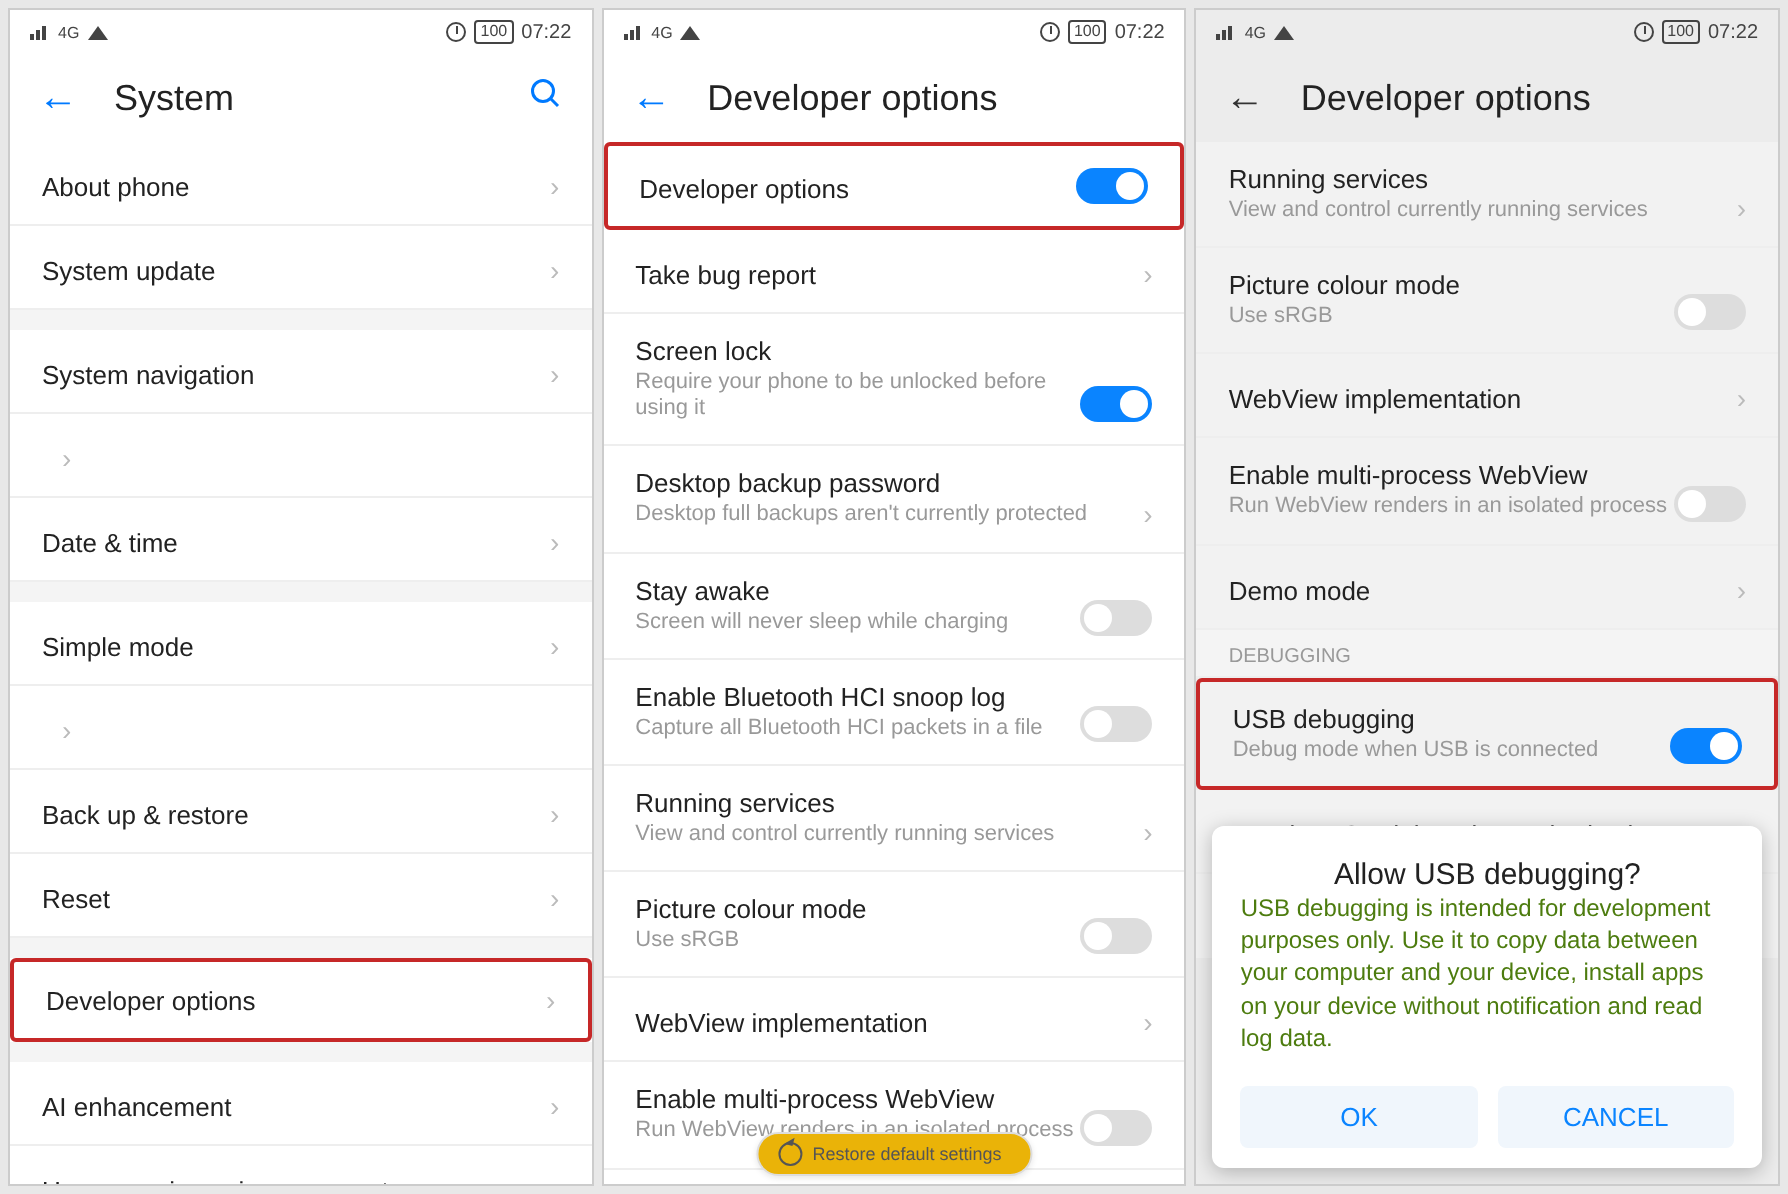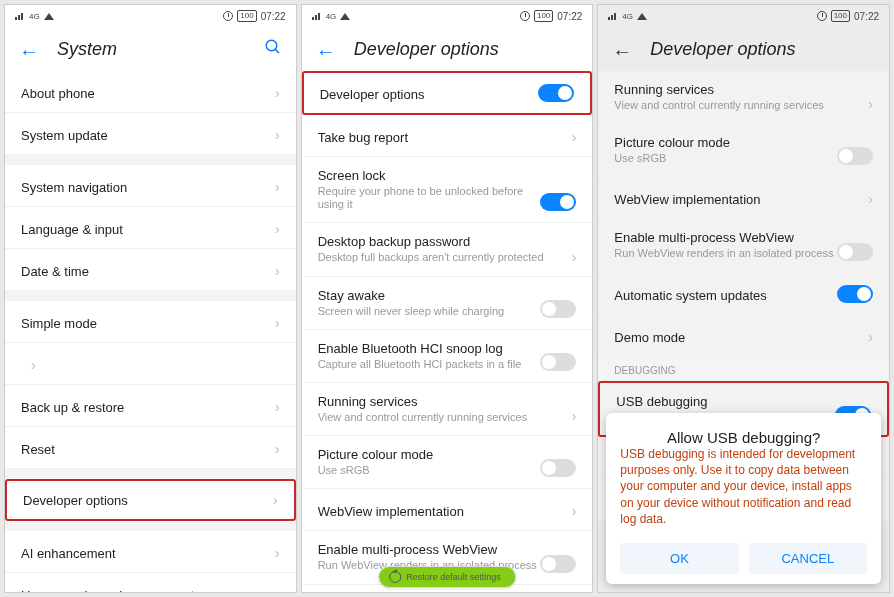--- a/index.html
+++ b/index.html
@@ -43,21 +43,21 @@
   .alarm::after{content:"";position:absolute;top:1px;left:4px;width:1px;height:4px;background:#444;}
   .header {
     height: 44px;
     display: flex;
     align-items: center;
     padding: 0 14px;
     gap: 18px;
   }
   .back-arrow { color:#007aff; font-size:20px; font-weight:300; }
   .back-arrow.gray { color:#333; }
-  .header-title { font-size: 18px; font-weight: 500; color:#222; flex:1;font-style:italic;}
+  .header-title { font-size: 18px; font-weight: 500; color:#222; flex:1;}
   .search-icon { color:#007aff; font-size:18px; }
   .list { flex:1; overflow:hidden; }
   .row {
     background:#fff;
     padding: 11px 16px;
     border-bottom: 1px solid #eee;
     display:flex;
     align-items:flex-end;
     justify-content:space-between;
     min-height: 42px;
@@ -78,34 +78,34 @@
   }
   .toggle.on::after { right:2px; }
   .toggle.off::after { left:2px; }
   .redbox { border:2px solid #c62828; border-radius:3px; }
   .section-label {
     font-size:10px; color:#999; padding:8px 16px 4px; text-transform:uppercase; background:#f4f4f4;
     border-bottom:1px solid #eee;
   }
   .pill-btn {
     position:absolute; bottom:4px; left:50%; transform:translateX(-50%);
-    background:#84cc16; border:1px solid #ddd; border-radius:20px; padding:4px 14px 4px 10px;
+    background:#eab308; border:1px solid #ddd; border-radius:20px; padding:4px 14px 4px 10px;
     font-size:9px; color:#555; display:flex; align-items:center; gap:5px;
     box-shadow:0 1px 3px rgba(0,0,0,0.1);
   }
   .restore-icon { width:12px;height:12px;border:1.5px solid #555;border-radius:50%;position:relative;}
   .restore-icon::after{content:"";position:absolute;top:-2px;left:3px;border:3px solid transparent;border-top-color:#555;transform:rotate(-30deg);}
   
   .dialog {
     position:absolute; bottom:8px; left:8px; right:8px;
     background:#fff; border-radius:6px; padding:16px 14px 10px;
     box-shadow:0 2px 10px rgba(0,0,0,0.25);
   }
   .dialog-title { font-size:15px; text-align:center; color:#222; }
-  .dialog-body { font-size:12px; color:#c2410c; line-height:1.35; margin-bottom:16px;}
+  .dialog-body { font-size:12px; color:#4d7c0f; line-height:1.35; margin-bottom:16px;}
   .dialog-actions { display:flex; gap:10px;}
   .dialog-btn {
     flex:1; text-align:center; font-size:13px; color:#0a84ff;
     padding:8px 0; background:#f0f6fc; border-radius:4px;
   }
 </style>
 </head>
 <body>
 
 <div class="phone">
@@ -147,23 +147,20 @@
         <span class="chev">›</span>
       </div>
       <div class="spacer"></div>
       <div class="row">
         <div class="txt">
           <div class="title">System navigation</div>
         </div>
         <span class="chev">›</span>
       </div>
       <div class="row">
-        <div class="txt">
-          <div class="title">Language &amp; input</div>
-        </div>
         <span class="chev">›</span>
       </div>
       <div class="row">
         <div class="txt">
           <div class="title">Date &amp; time</div>
         </div>
         <span class="chev">›</span>
       </div>
       <div class="spacer"></div>
       <div class="row">
@@ -347,26 +344,20 @@
       </div>
       <div class="row dim">
         <div class="txt">
           <div class="title">Enable multi-process WebView</div>
           <div class="sub">Run WebView renders in an isolated process</div>
         </div>
         <div class="toggle off"></div>
       </div>
       <div class="row dim">
         <div class="txt">
-          <div class="title">Automatic system updates</div>
-        </div>
-        <div class="toggle on"></div>
-      </div>
-      <div class="row dim">
-        <div class="txt">
           <div class="title">Demo mode</div>
         </div>
         <span class="chev">›</span>
       </div>
       <div class="section-label">DEBUGGING</div>
       <div class="row dim redbox">
         <div class="txt">
           <div class="title">USB debugging</div>
           <div class="sub">Debug mode when USB is connected</div>
         </div>

